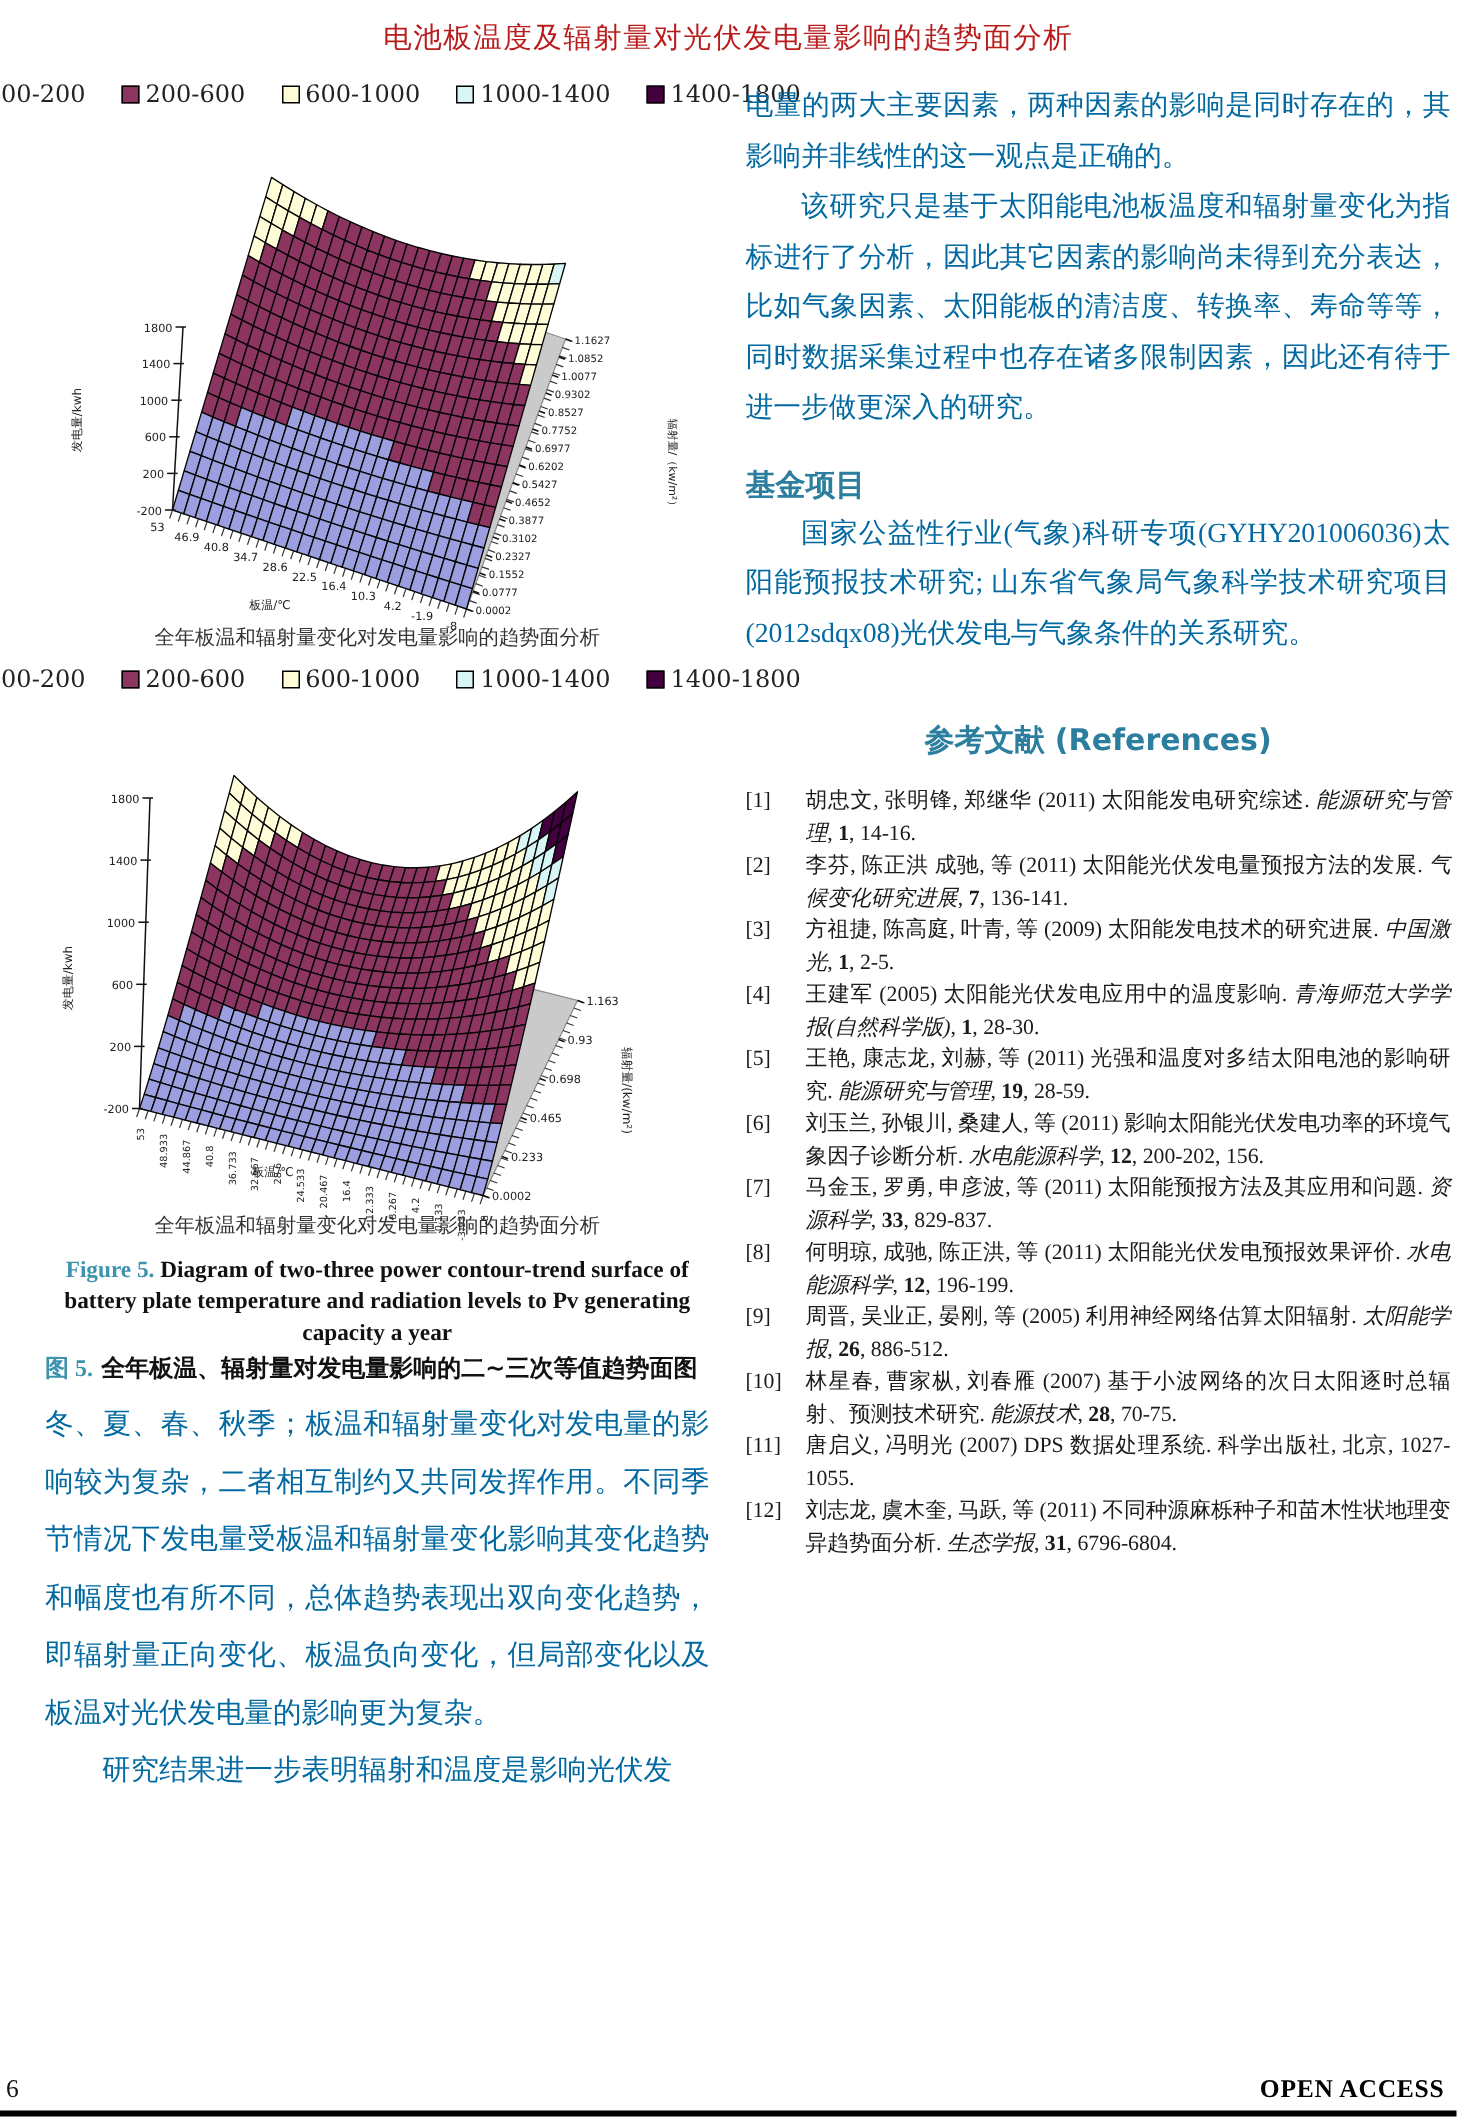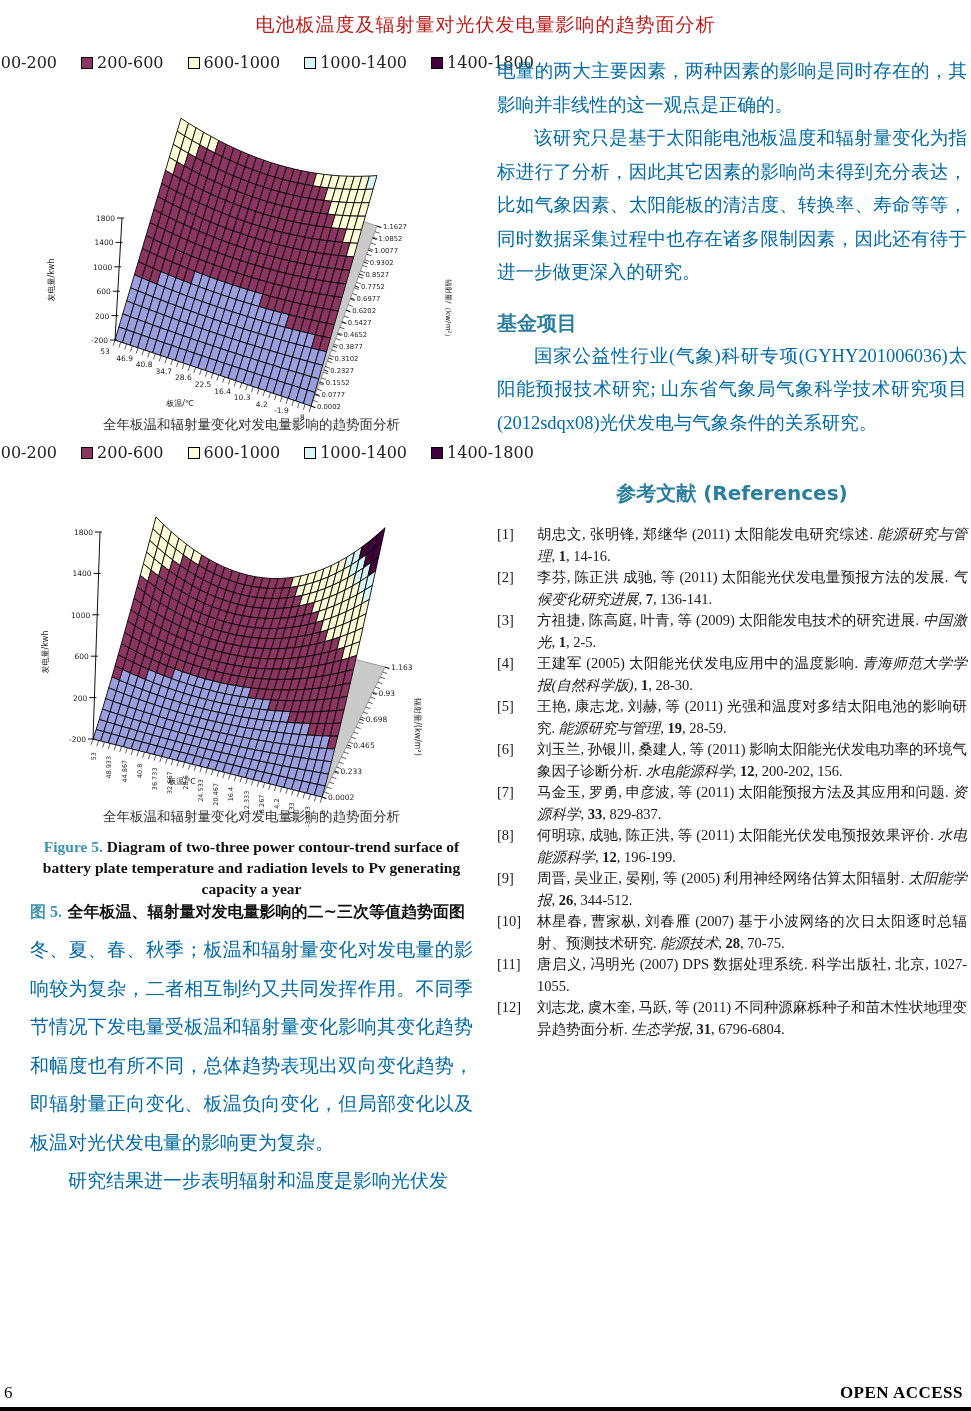--- a/index.html
+++ b/index.html
@@ -1473,21 +1473,21 @@
       <div class="ref-item">
         <span class="ref-label">[7]</span>
         <span class="ref-text"><span>马金玉, 罗勇, 申彦波, 等 (2011) 太阳能预报方法及其应用和问题. </span><span class="ref-journal">资源科学</span><span>, </span><span class="ref-vol">33</span><span>, 829-837.</span></span>
       </div>
       <div class="ref-item">
         <span class="ref-label">[8]</span>
         <span class="ref-text"><span>何明琼, 成驰, 陈正洪, 等 (2011) 太阳能光伏发电预报效果评价. </span><span class="ref-journal">水电能源科学</span><span>, </span><span class="ref-vol">12</span><span>, 196-199.</span></span>
       </div>
       <div class="ref-item">
         <span class="ref-label">[9]</span>
-        <span class="ref-text"><span>周晋, 吴业正, 晏刚, 等 (2005) 利用神经网络估算太阳辐射. </span><span class="ref-journal">太阳能学报</span><span>, </span><span class="ref-vol">26</span><span>, 344-512.</span></span>
+        <span class="ref-text"><span>周晋, 吴业正, 晏刚, 等 (2005) 利用神经网络估算太阳辐射. </span><span class="ref-journal">太阳能学报</span><span>, </span><span class="ref-vol">26</span><span>, 886-512.</span></span>
       </div>
       <div class="ref-item">
         <span class="ref-label">[10]</span>
         <span class="ref-text"><span>林星春, 曹家枞, 刘春雁 (2007) 基于小波网络的次日太阳逐时总辐射、预测技术研究. </span><span class="ref-journal">能源技术</span><span>, </span><span class="ref-vol">28</span><span>, 70-75.</span></span>
       </div>
       <div class="ref-item">
         <span class="ref-label">[11]</span>
         <span class="ref-text"><span>唐启义, 冯明光 (2007) DPS 数据处理系统. 科学出版社, 北京, 1027-1055.</span></span>
       </div>
       <div class="ref-item">

